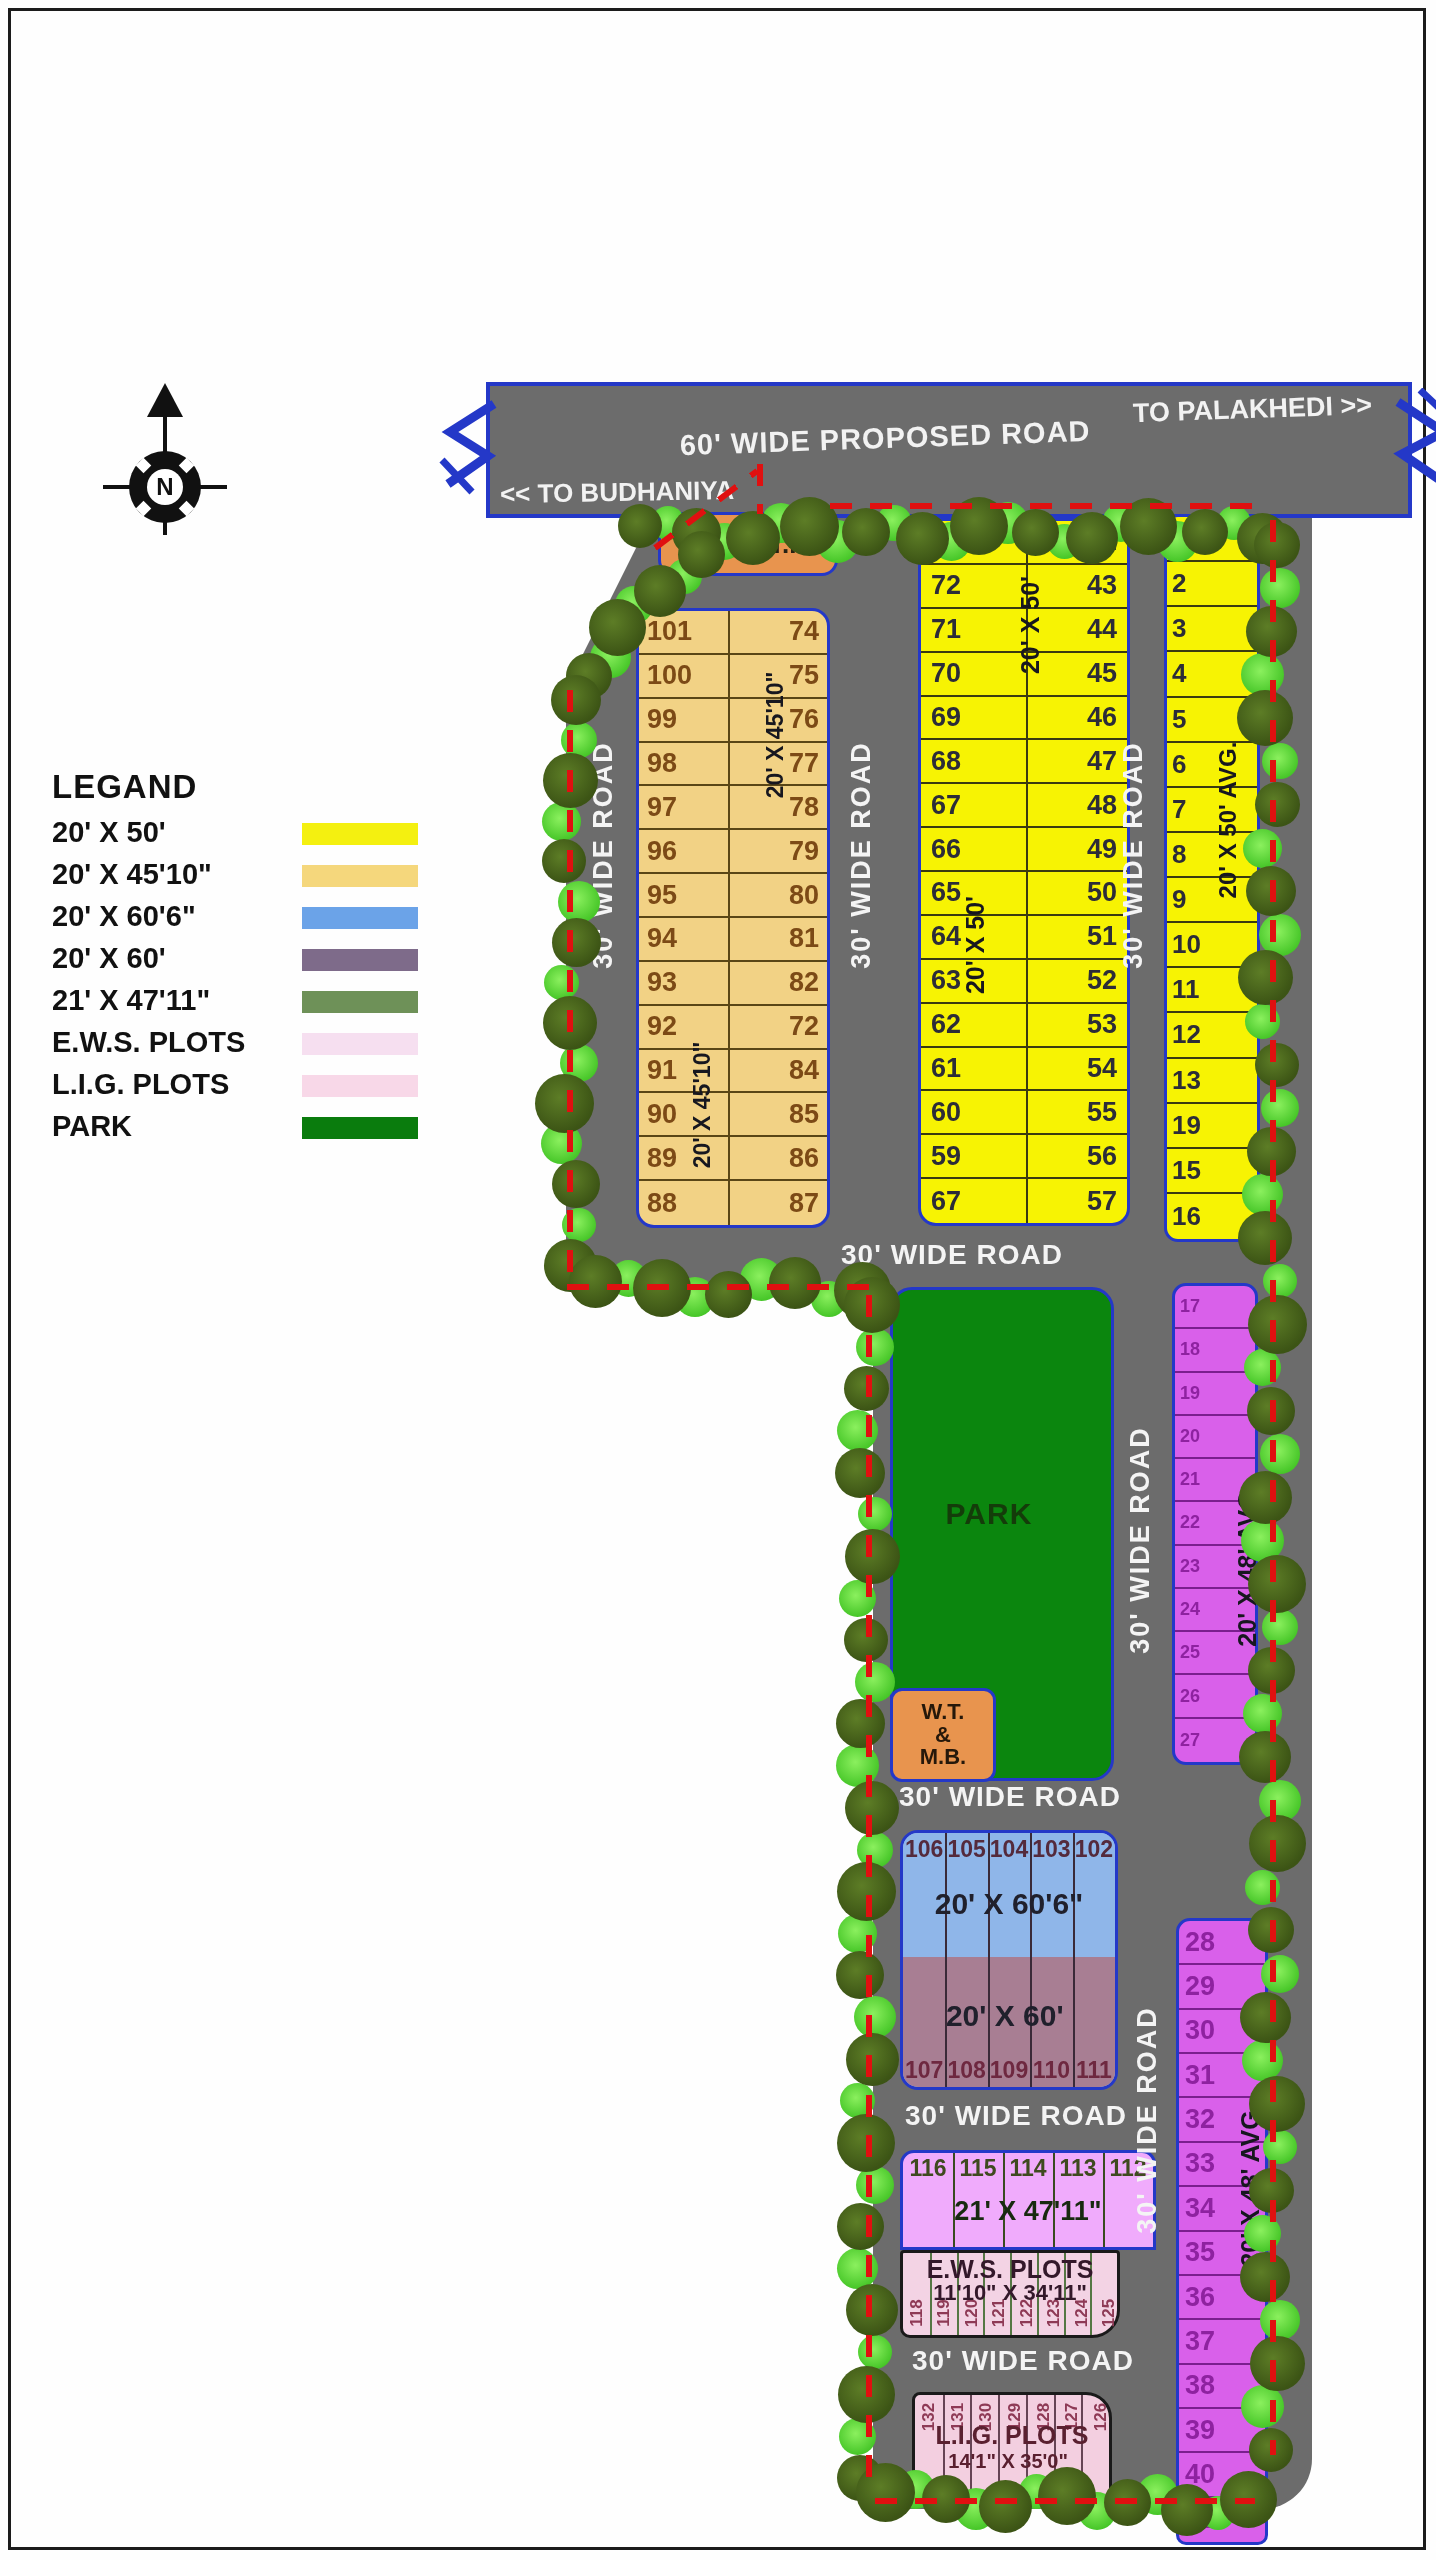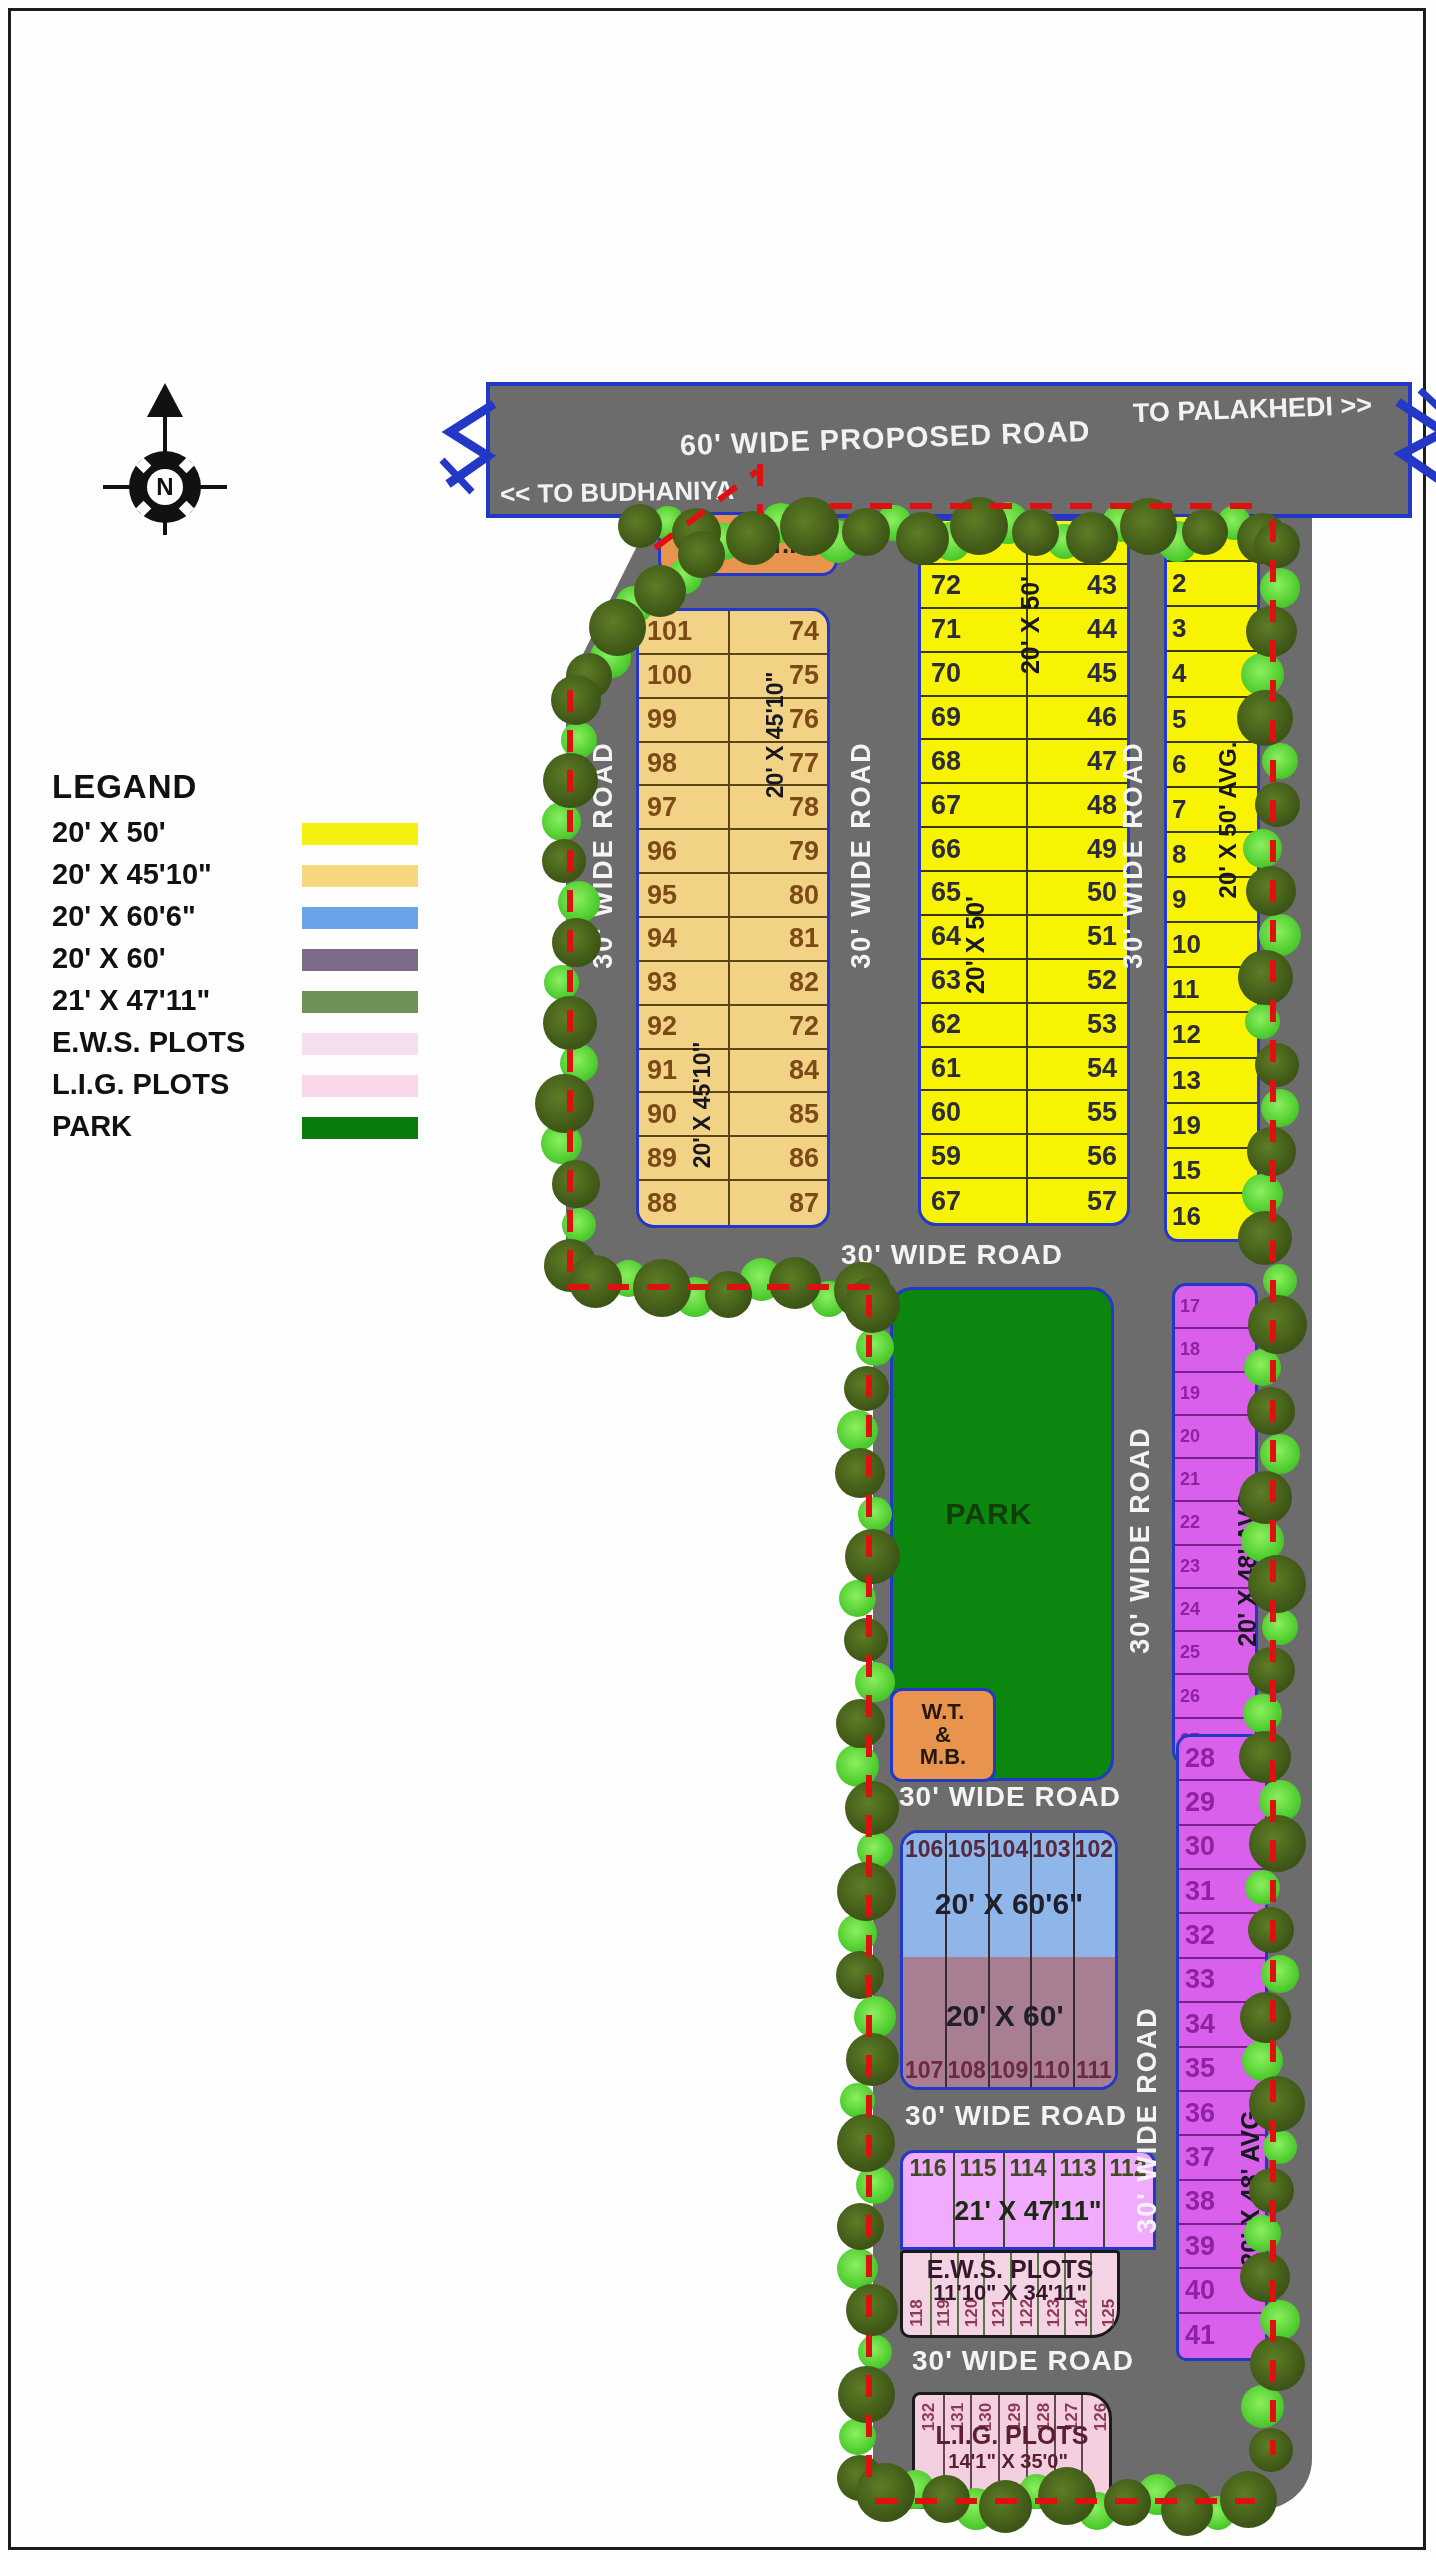--- a/index.html
+++ b/index.html
@@ -49,21 +49,21 @@
              grid-template-columns:52% 48%;margin-left:30px;}
   #blk-yellow .cell{border-bottom:2px solid #3a3a10;color:#2c2c38;font-size:27px;}
   #blk-yellow .lc{border-right:2px solid #3a3a10;padding-left:10px;}
   #blk-yellow .rc{justify-content:flex-end;padding-right:10px;}
   #blk-east{left:1164px;top:514px;width:96px;height:728px;background:#f7f303;border-radius:14px;
             display:grid;grid-auto-rows:1fr;}
   #blk-east .cell{border-bottom:2px solid #3a3a10;color:#2c2c38;font-size:26px;padding-left:5px;}
   #blk-pa{left:1172px;top:1283px;width:86px;height:482px;background:#d960ea;border-radius:14px;
           display:grid;grid-auto-rows:1fr;}
   #blk-pa .cell{border-bottom:2px solid #7a1f8e;color:#8e22a0;font-size:18px;padding-left:5px;}
-  #blk-pb{left:1176px;top:1734px;width:92px;height:627px;background:#d960ea;border-radius:14px 14px 10px 10px;
+  #blk-pb{left:1176px;top:1918px;width:92px;height:627px;background:#d960ea;border-radius:14px 14px 10px 10px;
           display:grid;grid-auto-rows:1fr;}
   #blk-pb .cell{border-bottom:2px solid #7a1f8e;color:#8e22a0;font-size:27px;padding-left:6px;}
 
   #blk-bm{left:900px;top:1830px;width:218px;height:260px;border-radius:18px;background:#8fb6e9;}
   .bm-top{position:absolute;left:0;top:0;right:0;height:49%;background:#8fb6e9;}
   .bm-bot{position:absolute;left:0;bottom:0;right:0;height:51%;background:#a87e93;}
   #blk-green{left:900px;top:2150px;width:256px;height:100px;background:#f0abfc;border-radius:14px 14px 0 0;}
   #blk-ews{left:900px;top:2250px;width:220px;height:88px;background:#f3d3e4;border:3px solid #1a1a1a;
            border-radius:4px 4px 28px 10px;z-index:10;position:absolute;box-sizing:border-box;}
   #blk-lig{left:912px;top:2392px;width:200px;height:112px;background:#f3cfe0;border:3px solid #1a1a1a;

